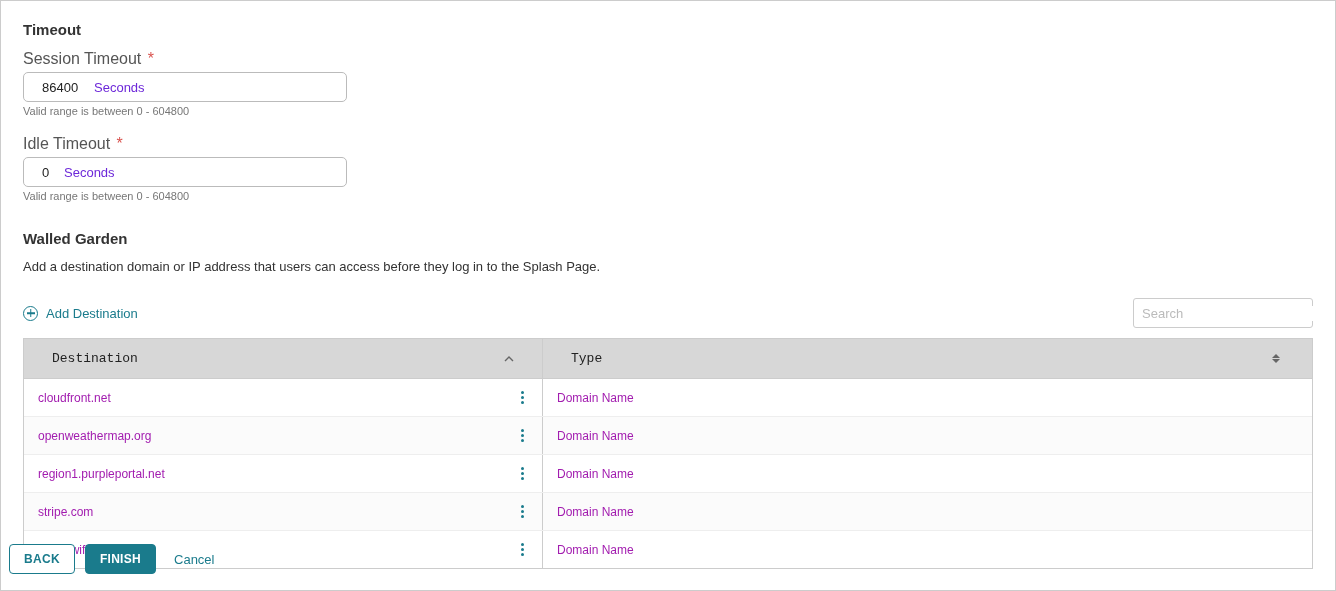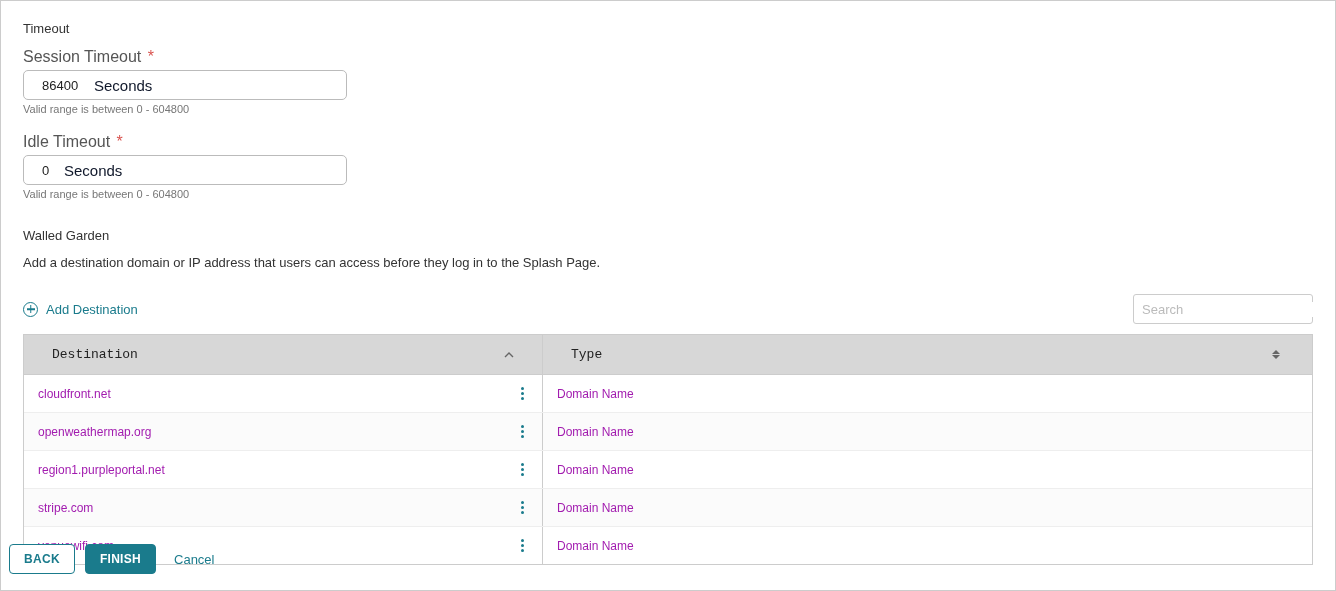--- a/index.html
+++ b/index.html
@@ -1,38 +1,38 @@
 <!DOCTYPE html>
 <html><head>
   <meta charset="utf-8">
   <style>
     * { box-sizing: border-box; margin: 0; padding: 0; }
     body { font-family: -apple-system, BlinkMacSystemFont, "Segoe UI", Arial, sans-serif; color: #333; background: #fff; }
     .frame { width: 1336px; height: 591px; border: 1px solid #ccc; padding: 20px 22px 12px; position: relative; }
 
-    .section-title { font-size: 13px; font-weight: 400; margin-bottom: 12px; }
+    .section-title { font-size: 15px; font-weight: 700; margin-bottom: 12px; }
 
     .field-block { margin-bottom: 18px; }
     .field-label { font-size: 16px; color: #555; margin-bottom: 4px; }
     .req { color: #d9534f; margin-left: 2px; }
     .input-group {
       border: 1px solid #bbb;
       border-radius: 5px;
       height: 30px;
       display: flex;
       align-items: center;
       width: 324px;
       padding: 0 18px;
       gap: 8px;
     }
     .input-group input {
       border: none; outline: none; font-size: 13px; width: 44px; color: #222; font-weight: 500; background: transparent;
     }
     .input-group input.narrow { width: 14px; }
-    .unit { font-size: 15px; color: #0f172a; }
+    .unit { font-size: 13px; color: #6d28d9; }
     .hint { font-size: 11px; color: #777; margin-top: 3px; }
 
     .walled-desc { font-size: 13px; color: #333; margin-bottom: 24px; margin-top: 6px; }
 
     .toolbar-row { display: flex; justify-content: space-between; align-items: center; margin-bottom: 10px; }
     .add-link { display: inline-flex; align-items: center; gap: 8px; color: #1a7b8c; font-size: 13px; cursor: pointer; }
     .plus-icon { width: 15px; height: 15px; border: 1.5px solid #1a7b8c; border-radius: 50%; position: relative; }
     .plus-icon::before, .plus-icon::after { content: ""; position: absolute; background: #1a7b8c; left: 50%; top: 50%; transform: translate(-50%, -50%); }
     .plus-icon::before { width: 8px; height: 1.5px; }
     .plus-icon::after  { width: 1.5px; height: 8px; }

